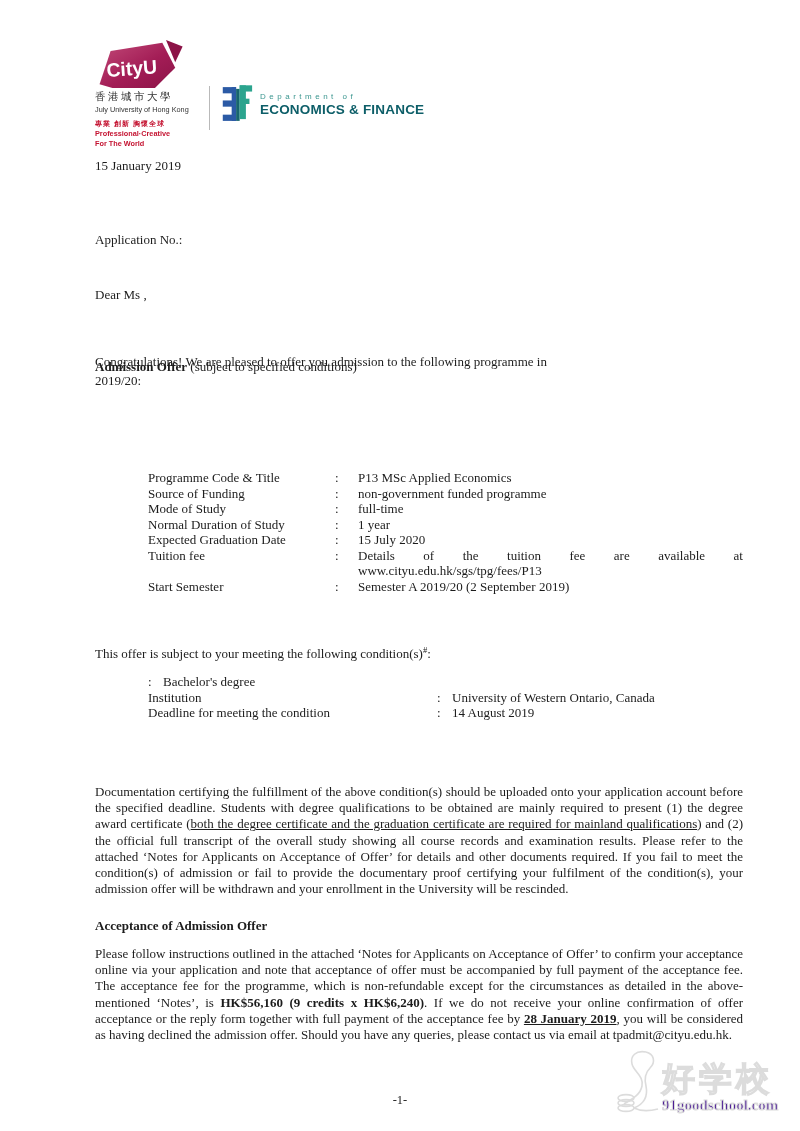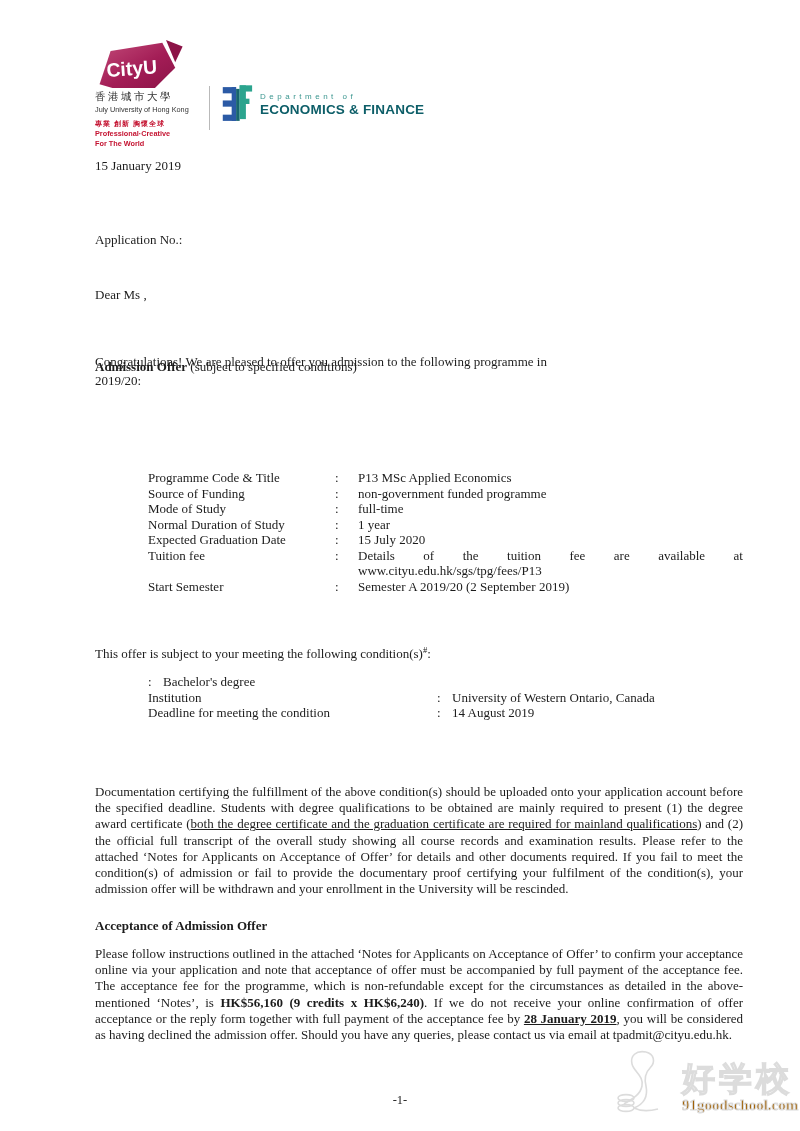--- a/index.html
+++ b/index.html
@@ -54,25 +54,25 @@
   .doc-para .u { text-decoration:underline; }
 
   .accept-heading { top:918px; font-weight:bold; }
   .accept-para    { top:946px; text-align:justify; line-height:16.2px; }
   .accept-para .b  { font-weight:bold; }
   .accept-para .bu { font-weight:bold; text-decoration:underline; }
 
   .page-num { position:absolute; left:0; top:1093px; width:100%; text-align:center; font-size:12.5px; }
 
   
-  .watermark { position:absolute; left:616px; top:1048px; display:flex; align-items:flex-end; gap:20px; pointer-events:none; }
+  .watermark { position:absolute; left:616px; top:1048px; display:flex; align-items:flex-end; gap:0; pointer-events:none; }
   .wm-mascot { width:46px; height:66px; }
   .wm-textcol { display:flex; flex-direction:column; align-items:flex-start; }
   .wm-cn  { font-size:33px; font-weight:bold; line-height:1.05; color:#fdfdfd; -webkit-text-stroke:1.2px #dcdcdc; letter-spacing:4px; white-space:nowrap; }
-  .wm-url { font-size:15px; font-weight:bold; color:#a16207; -webkit-text-stroke:1px #dcdcdc; white-space:nowrap; }
+  .wm-url { font-size:15px; font-weight:bold; color:#4c1d95; -webkit-text-stroke:1px #dcdcdc; white-space:nowrap; }
 </style>
 </head>
 <body>
 
 <div class="page">
 
   <div class="logo-cityu">
     <svg class="cityu-mark" viewBox="0 0 100 52" xmlns="http://www.w3.org/2000/svg">
       <defs>
         <linearGradient id="cityuGrad" x1="0" y1="0" x2="1" y2="1">

